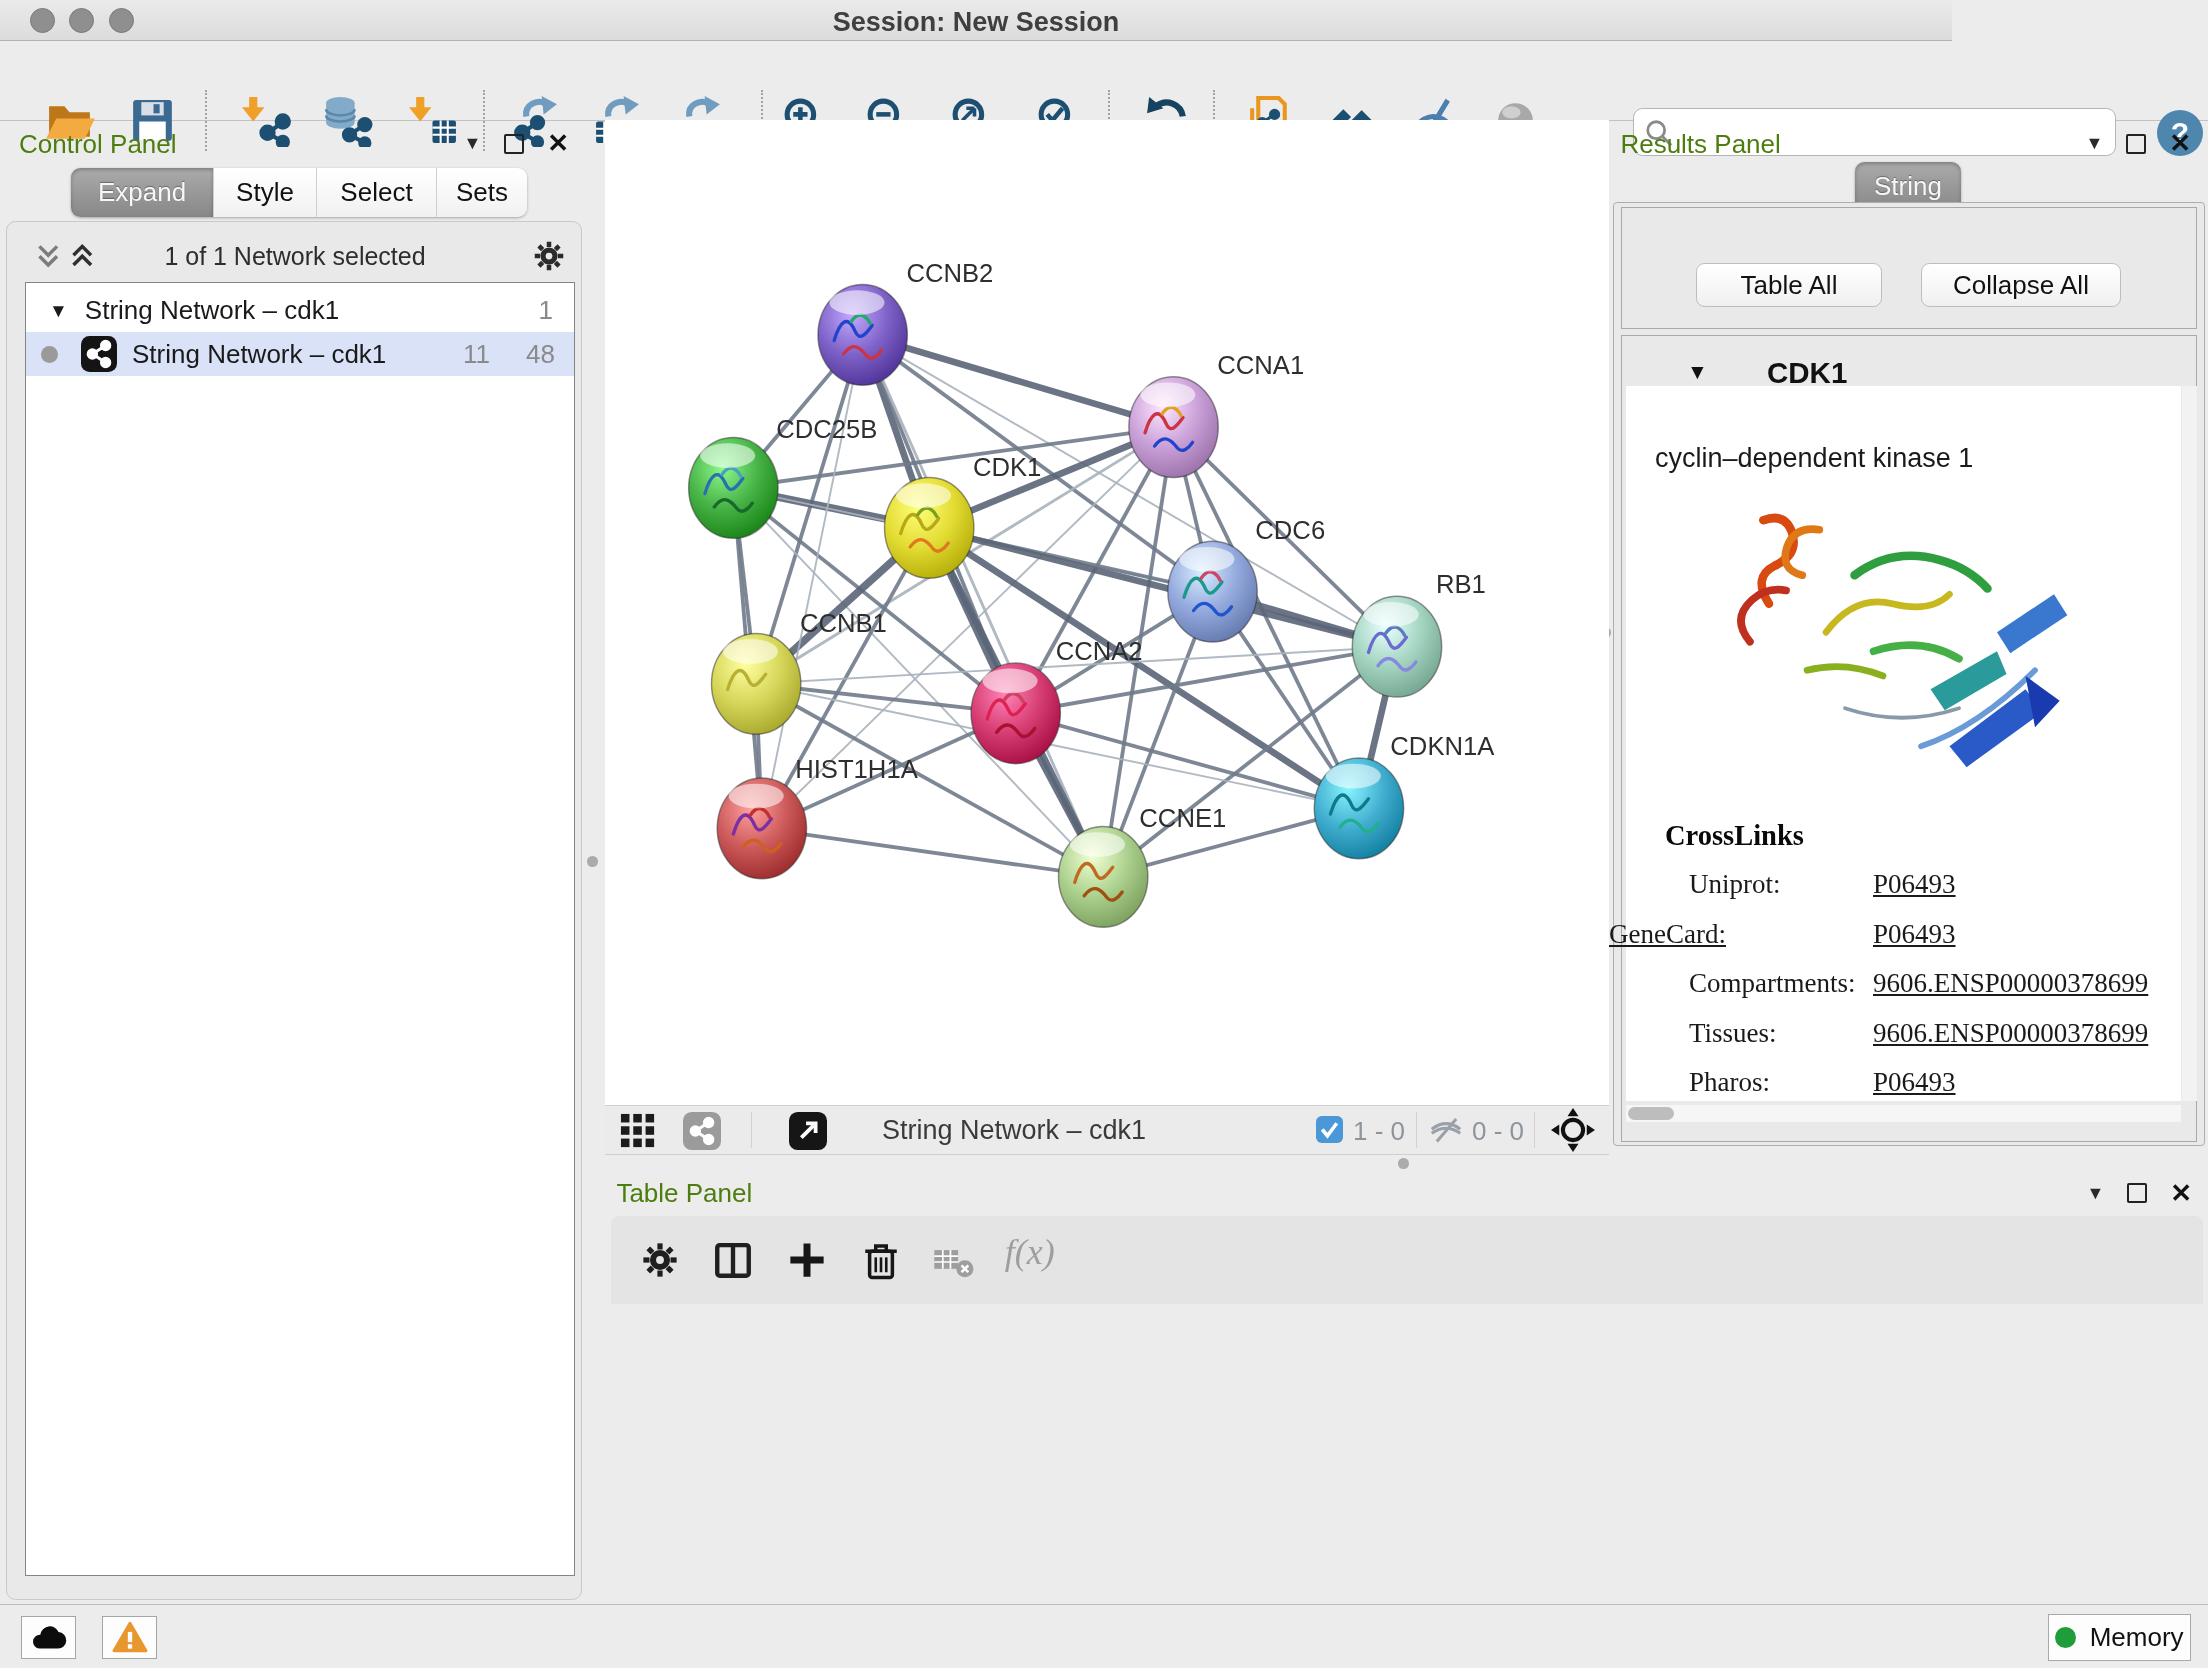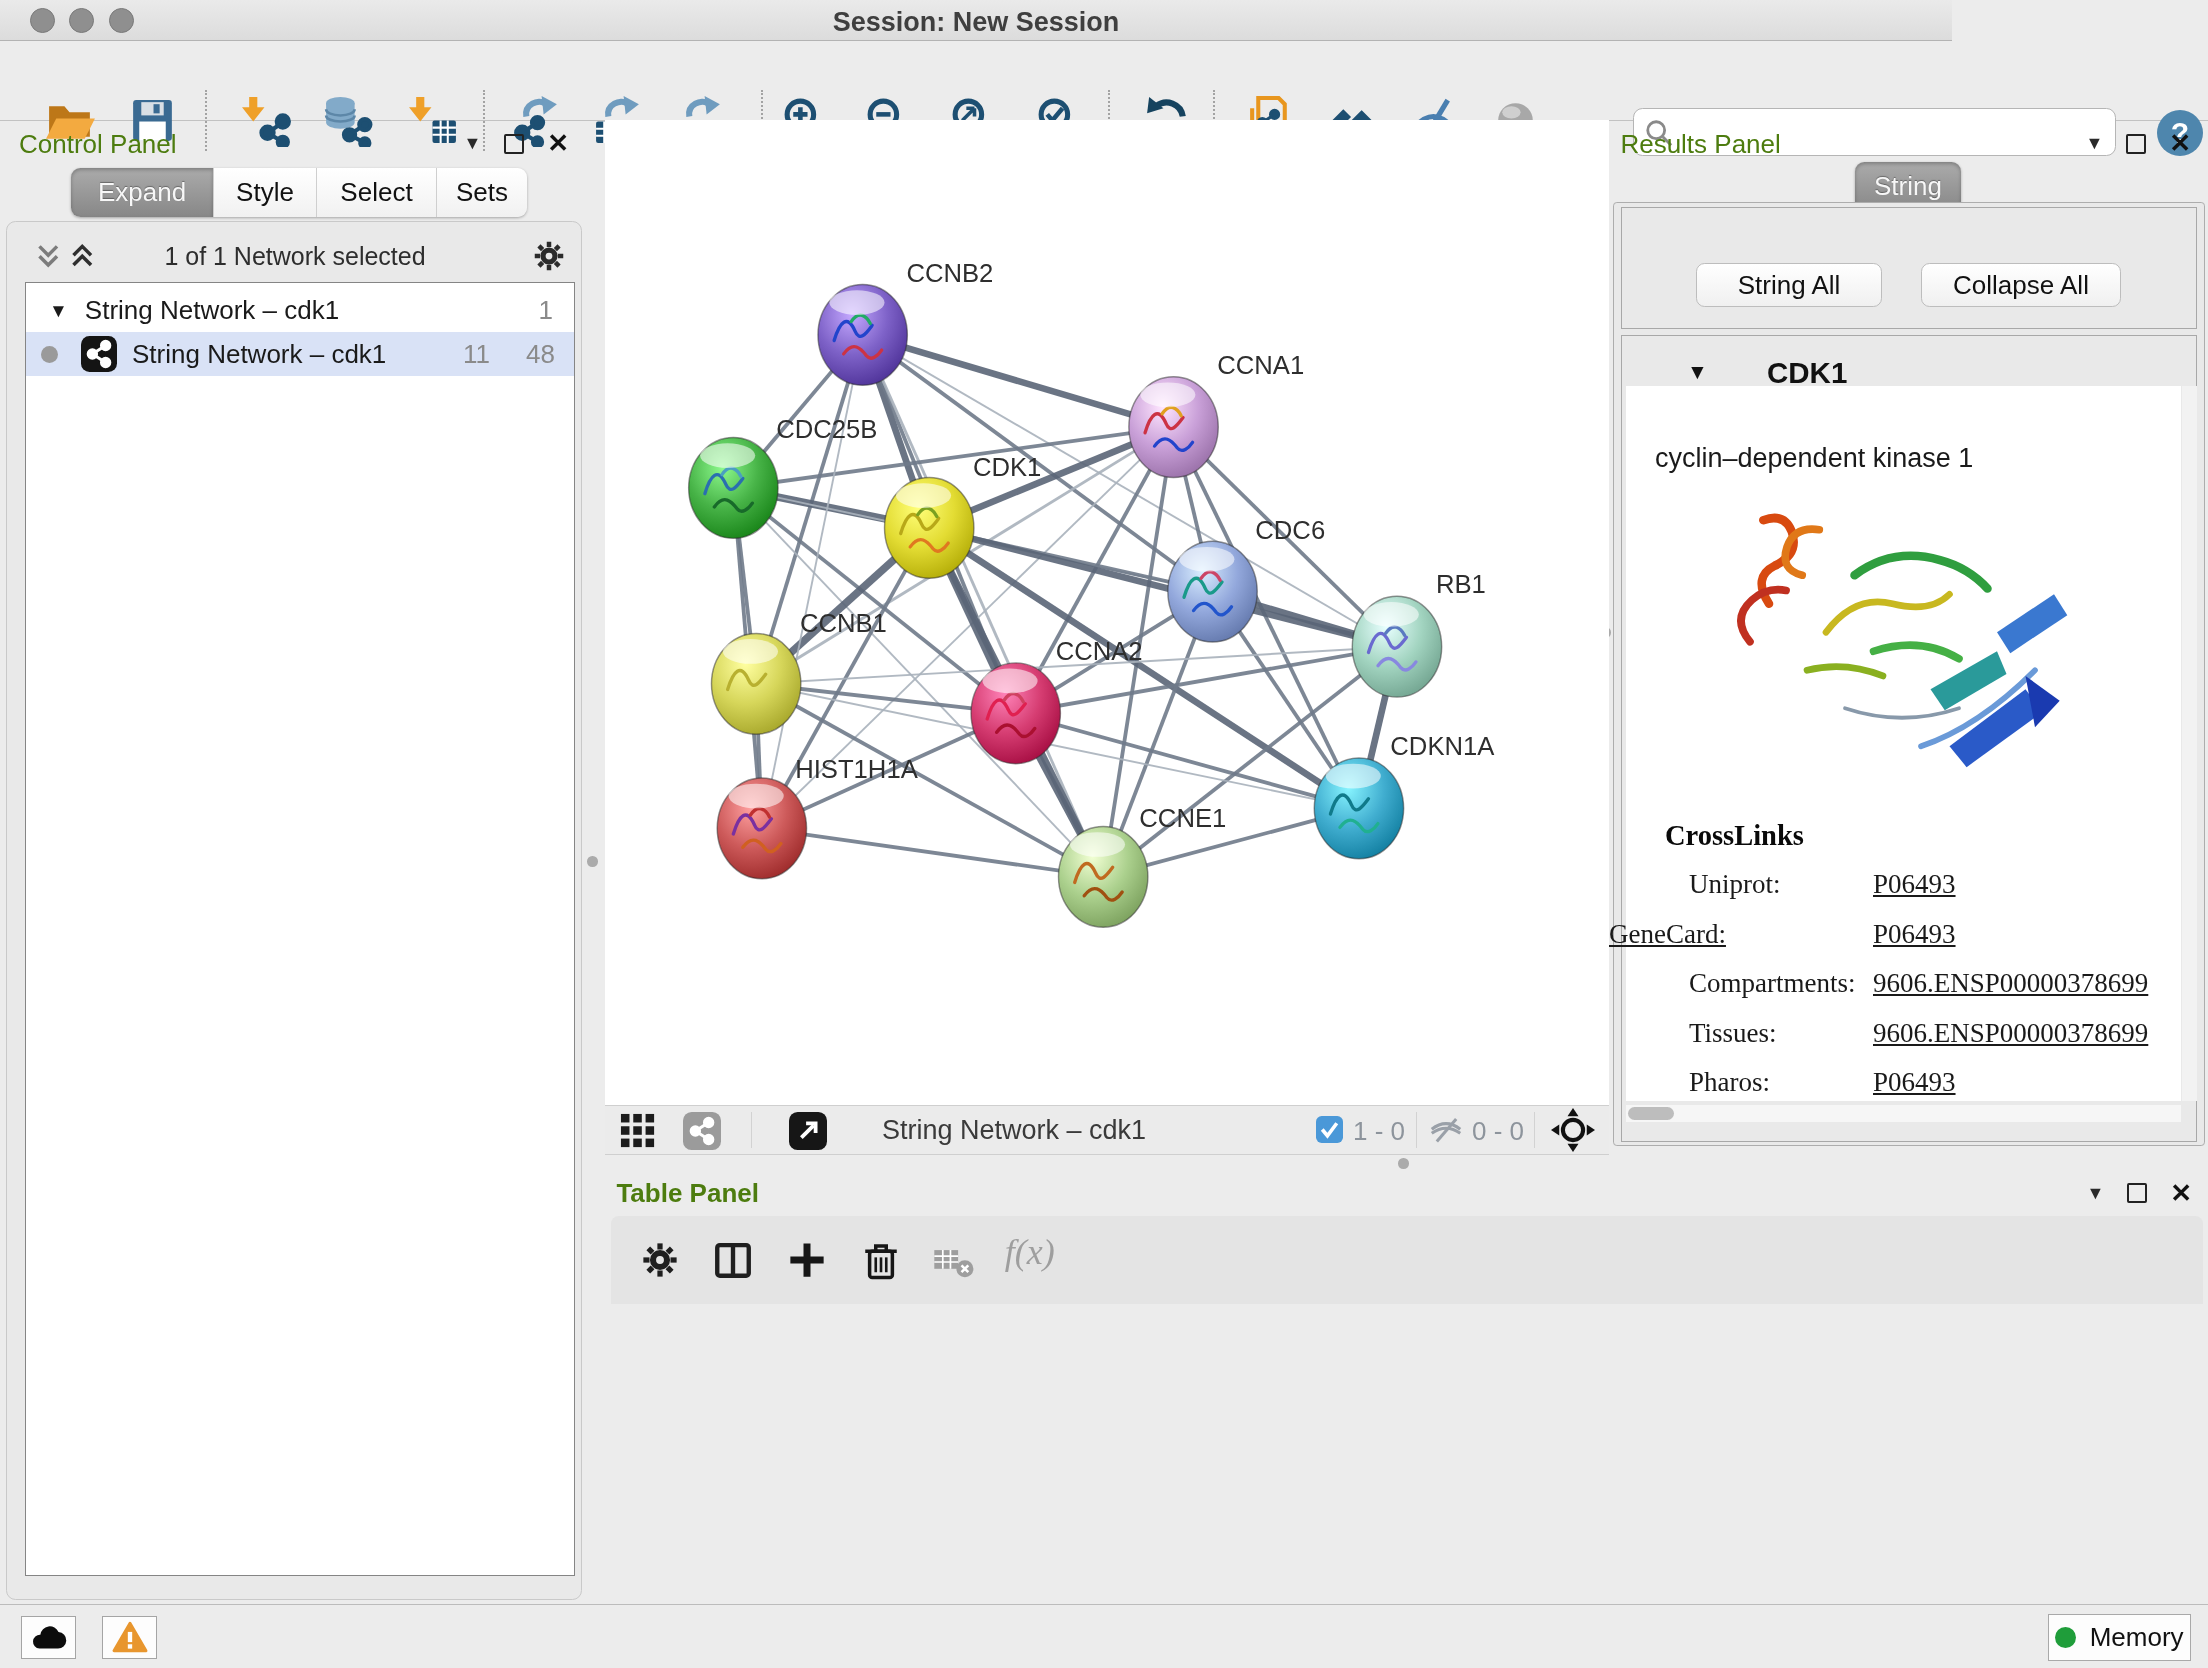--- a/index.html
+++ b/index.html
@@ -596,21 +596,21 @@
       <span class="ph-float">▼</span>
       <span class="ph-max"></span>
       <span class="ph-close">✕</span>
     </div>
     <div class="seg" style="left:246px;top:42px;height:49px;">
       <div class="tab sel single" style="width:106px;">String</div>
     </div>
   </div>
   <div class="rp-outer"></div>
   <div class="rp-btnbox"></div>
-  <div class="rp-btn" style="left:1696px;width:186px;">String All</div>
+  <div class="rp-btn" style="left:1696px;width:186px;">Table All</div>
   <div class="rp-btn" style="left:1921px;width:200px;">Collapse All</div>
   <div class="rp-mainbox"></div>
   <span class="abs" style="left:1687px;top:360px;font-size:21px;color:#111;cursor:pointer;">▼</span>
   <span class="abs" style="left:1767px;top:356px;font-size:29.5px;font-weight:bold;color:#111;">CDK1</span>
   <div class="rp-white"></div>
   <span class="abs" style="left:1655px;top:411px;font-size:27px;color:#1a1a1a;margin-top:32px;">cyclin–dependent kinase 1</span>
 
   <svg class="abs" style="left:1712px;top:461px;" width="380" height="333" viewBox="0 0 400 350">
     <g fill="none" stroke-linecap="round">
       <path d="M60 150 q-18 -28 6 -40 q26 -12 18 -36 q-8 -20 -30 -12" stroke="#d84a10" stroke-width="9"></path>
@@ -650,21 +650,21 @@
     <span>Pharos:</span>
   </div>
   <a class="xrow serif xlink" style="left:1873px;top:1067px;">P06493</a>
 
   <div class="abs" style="left:2182px;top:386px;width:15px;height:715px;background:#f2f2f2;"></div>
   <div class="abs" style="left:1626px;top:1105px;width:555px;height:17px;background:#f6f6f6;">
     <div style="position:absolute;left:1.9px;top:1.9px;width:46px;height:13.3px;background:#bdbdbd;border-radius:6.7px;"></div>
   </div>
 
   <div class="abs" style="left:605px;top:1172px;width:1604px;height:432px;">
-    <span class="abs panel-title" style="left:11.4px;top:5.7px;font-weight:bold;">Table Panel</span>
+    <span class="abs panel-title" style="left:11.4px;top:5.7px;">Table Panel</span>
     <div class="phrow" style="right:17px;top:8.6px;">
       <span class="ph-float">▼</span>
       <span class="ph-max"></span>
       <span class="ph-close">✕</span>
     </div>
 
     <div class="abs" style="left:5.7px;top:44px;width:1592px;height:88px;background:#e4e4e4;border-radius:7.6px 7.6px 0 0;">
       <svg class="abs gear-btn" style="left:28.5px;top:23px;" width="42" height="42" viewBox="0 0 48 48">
         <g stroke="#1f1f1f" fill="none">
           <circle cx="24" cy="24" r="8" stroke-width="7"></circle>

